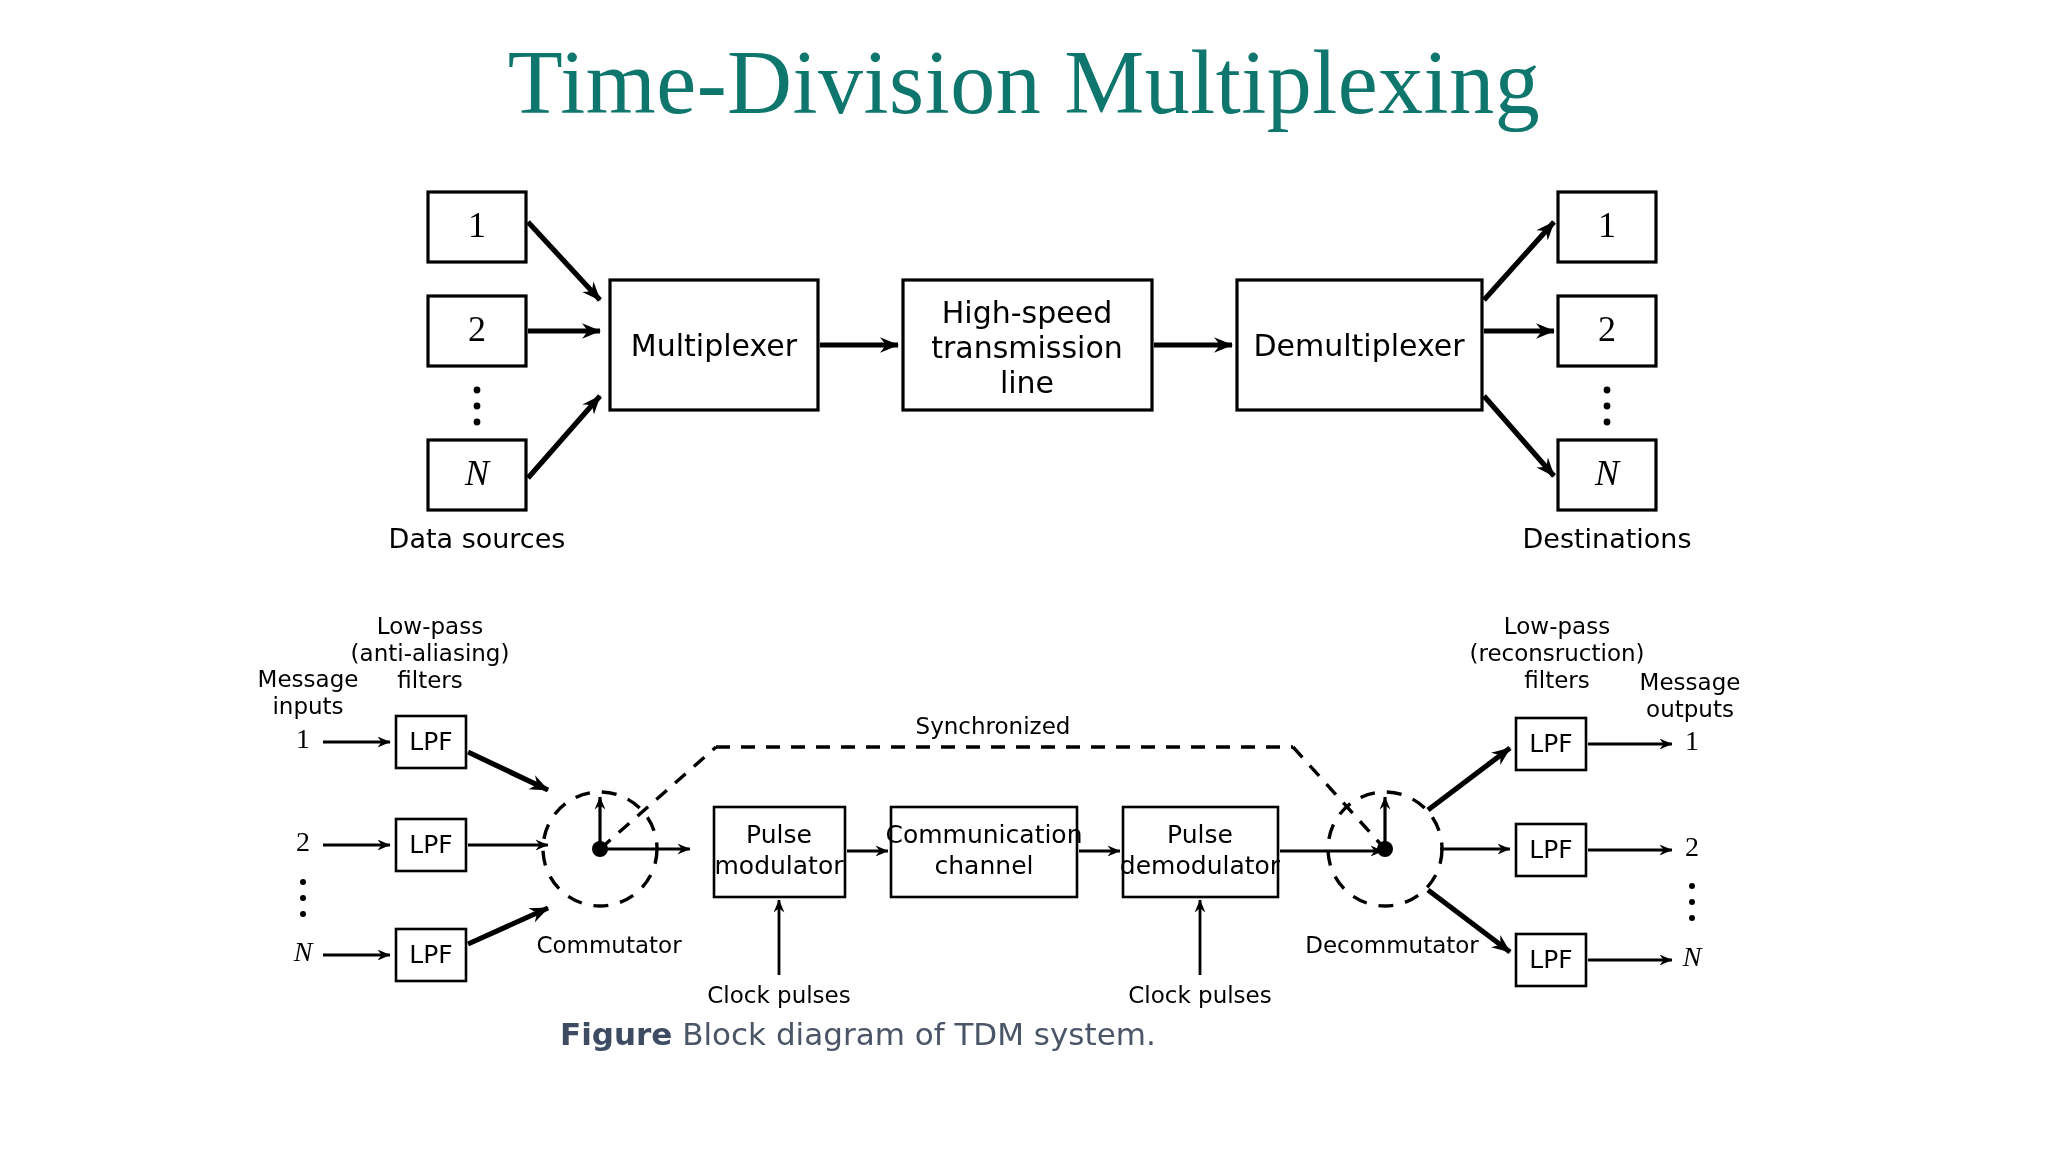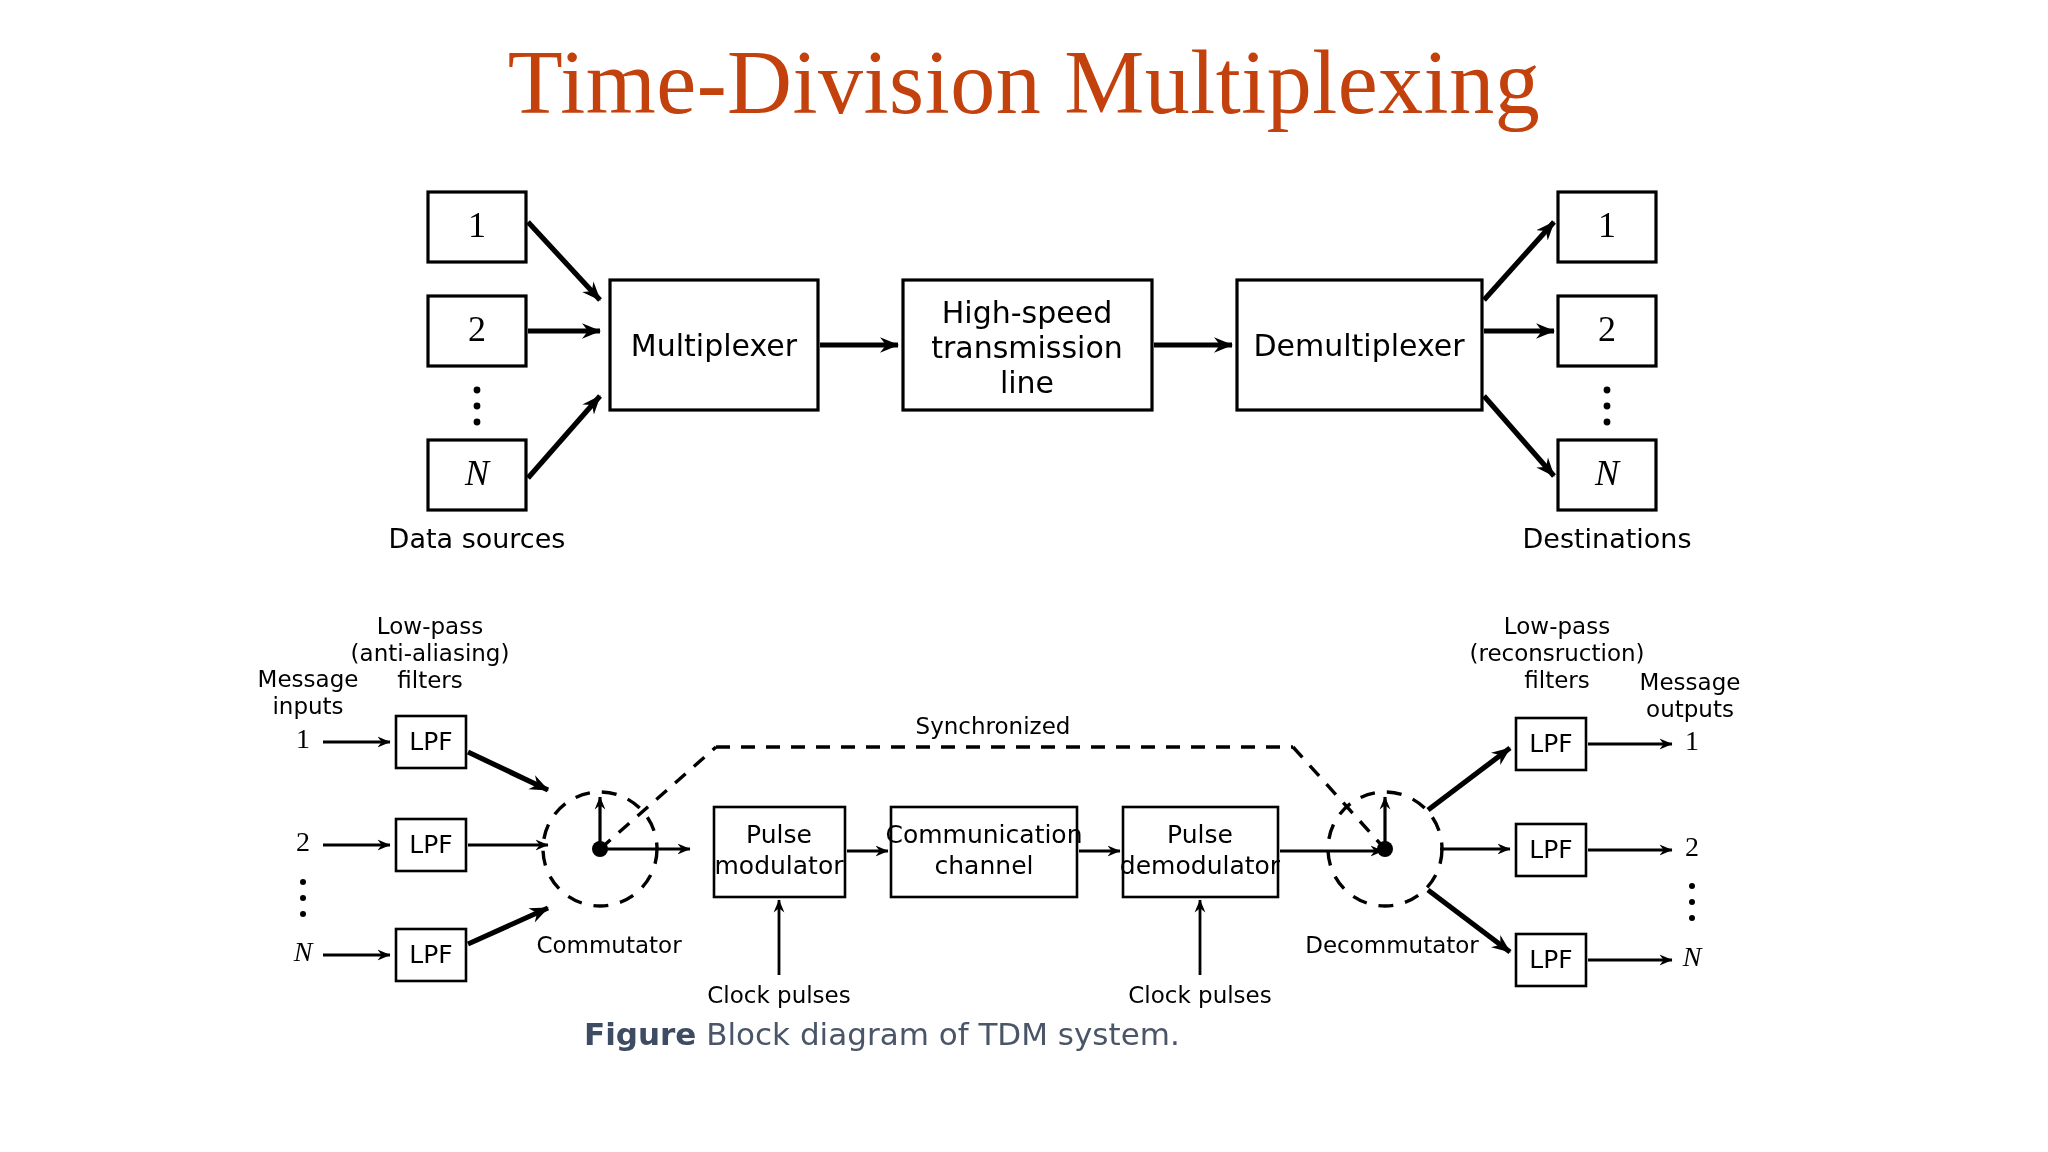--- a/index.html
+++ b/index.html
@@ -23,21 +23,21 @@
   }
   #title {
     position: absolute;
     left: 0;
     top: 36px;
     width: 2048px;
     text-align: center;
     font-family: "Liberation Serif", "DejaVu Serif", serif;
     font-size: 90px;
     line-height: 1.05;
-    color: #c2410c;
+    color: #0f766e;
     letter-spacing: 0.5px;
     white-space: nowrap;
   }
   svg.diagram {
     position: absolute;
     left: 0;
     top: 0;
     width: 2048px;
     height: 1152px;
   }
@@ -134,21 +134,20 @@
     dominant-baseline: middle;
   }
   #figcaption {
     position: absolute;
     left: 560px;
     top: 1016px;
     font-family: "DejaVu Sans", sans-serif;
     font-size: 31px;
     color: #4a5568;
     white-space: nowrap;
-    margin-left: 24px;
   }
   #figcaption .fig-word {
     font-weight: bold;
     color: #3d4c63;
   }
 </style>
 </head>
 <body>
 
 <div id="slide">

